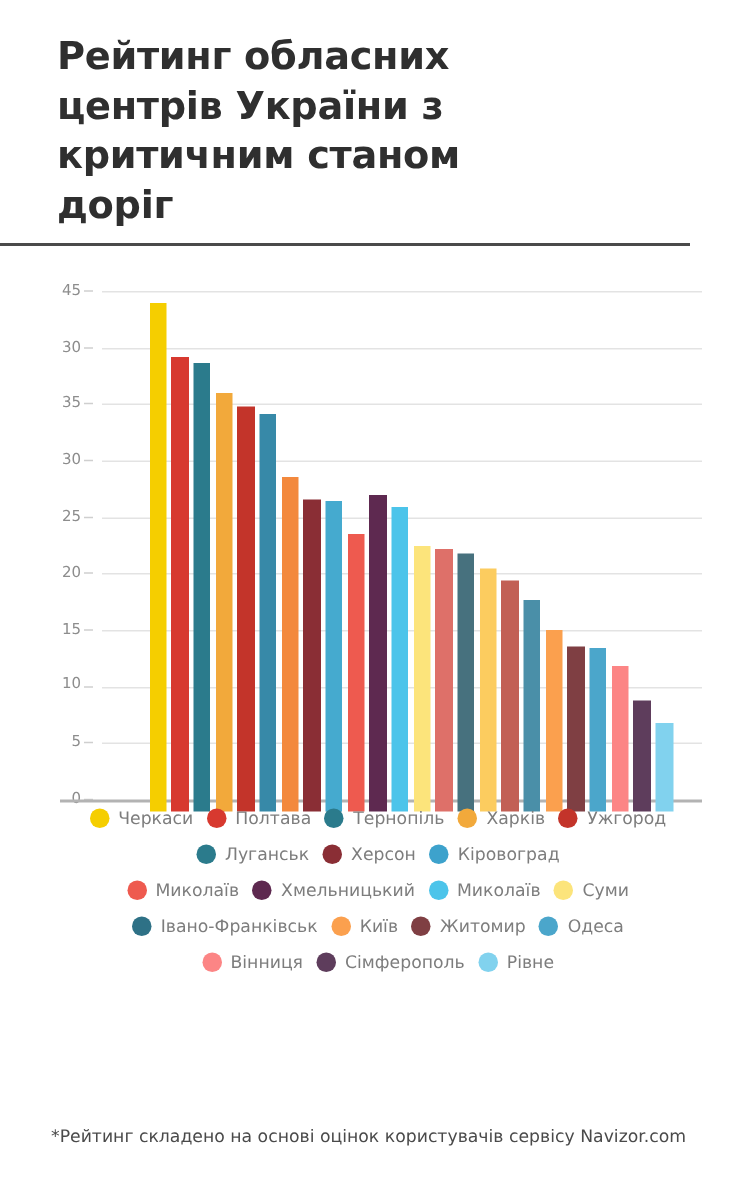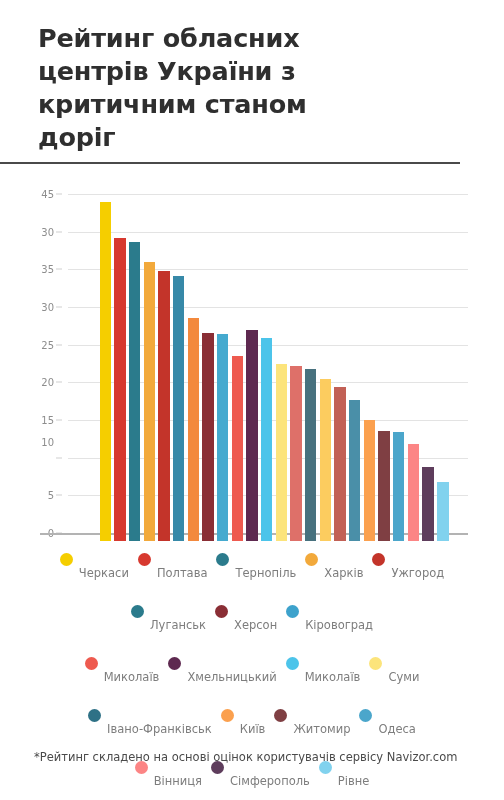--- a/index.html
+++ b/index.html
@@ -148,21 +148,20 @@
   .legend-dot {
     width: 13px;
     height: 13px;
     border-radius: 50%;
     flex: 0 0 auto;
   }
   .legend-label {
     font-family: "DejaVu Sans", sans-serif;
     font-size: 11.5px;
     color: #7d7d7d;
-    margin-top: 28px;
   }
 
   
   .footer {
     position: absolute;
     left: 34px;
     top: 748px;
     width: 436px;
     font-family: "DejaVu Sans", sans-serif;
     font-size: 11.5px;
@@ -179,21 +178,21 @@
     <h1 class="title">Рейтинг обласних центрів України з критичним станом доріг</h1>
   </div>
   <div class="title-rule"></div>
 
   <div class="chart-area">
     <div class="ylabels">
         <div class="ylabel" style="top: 339px;">0</div>
         <div class="ytick" style="top: 339px;"></div>
         <div class="ylabel" style="top: 301.333px;">5</div>
         <div class="ytick" style="top: 301.333px;"></div>
-        <div class="ylabel" style="top: 248px;">10</div>
+        <div class="ylabel" style="top: 262px;">10</div>
         <div class="ytick" style="top: 263.667px;"></div>
         <div class="ylabel" style="top: 226px;">15</div>
         <div class="ytick" style="top: 226px;"></div>
         <div class="ylabel" style="top: 188.333px;">20</div>
         <div class="ytick" style="top: 188.333px;"></div>
         <div class="ylabel" style="top: 150.667px;">25</div>
         <div class="ytick" style="top: 150.667px;"></div>
         <div class="ylabel" style="top: 113px;">30</div>
         <div class="ytick" style="top: 113px;"></div>
         <div class="ylabel" style="top: 75.3333px;">35</div>

